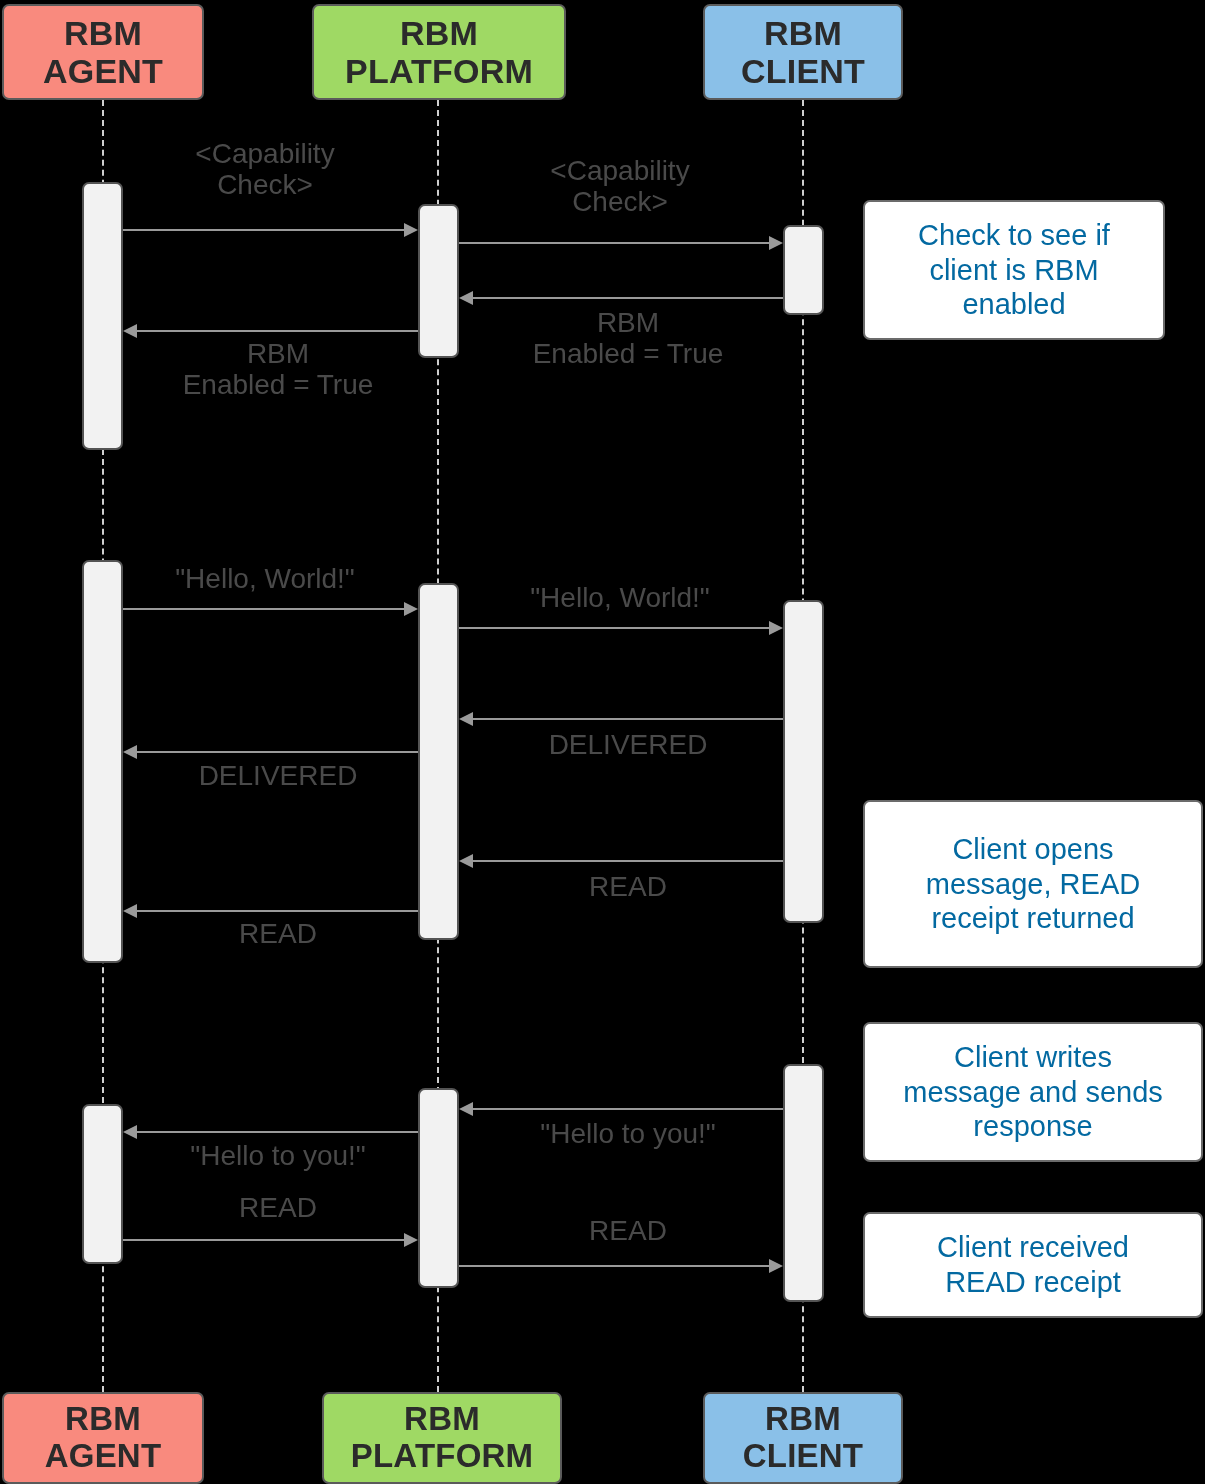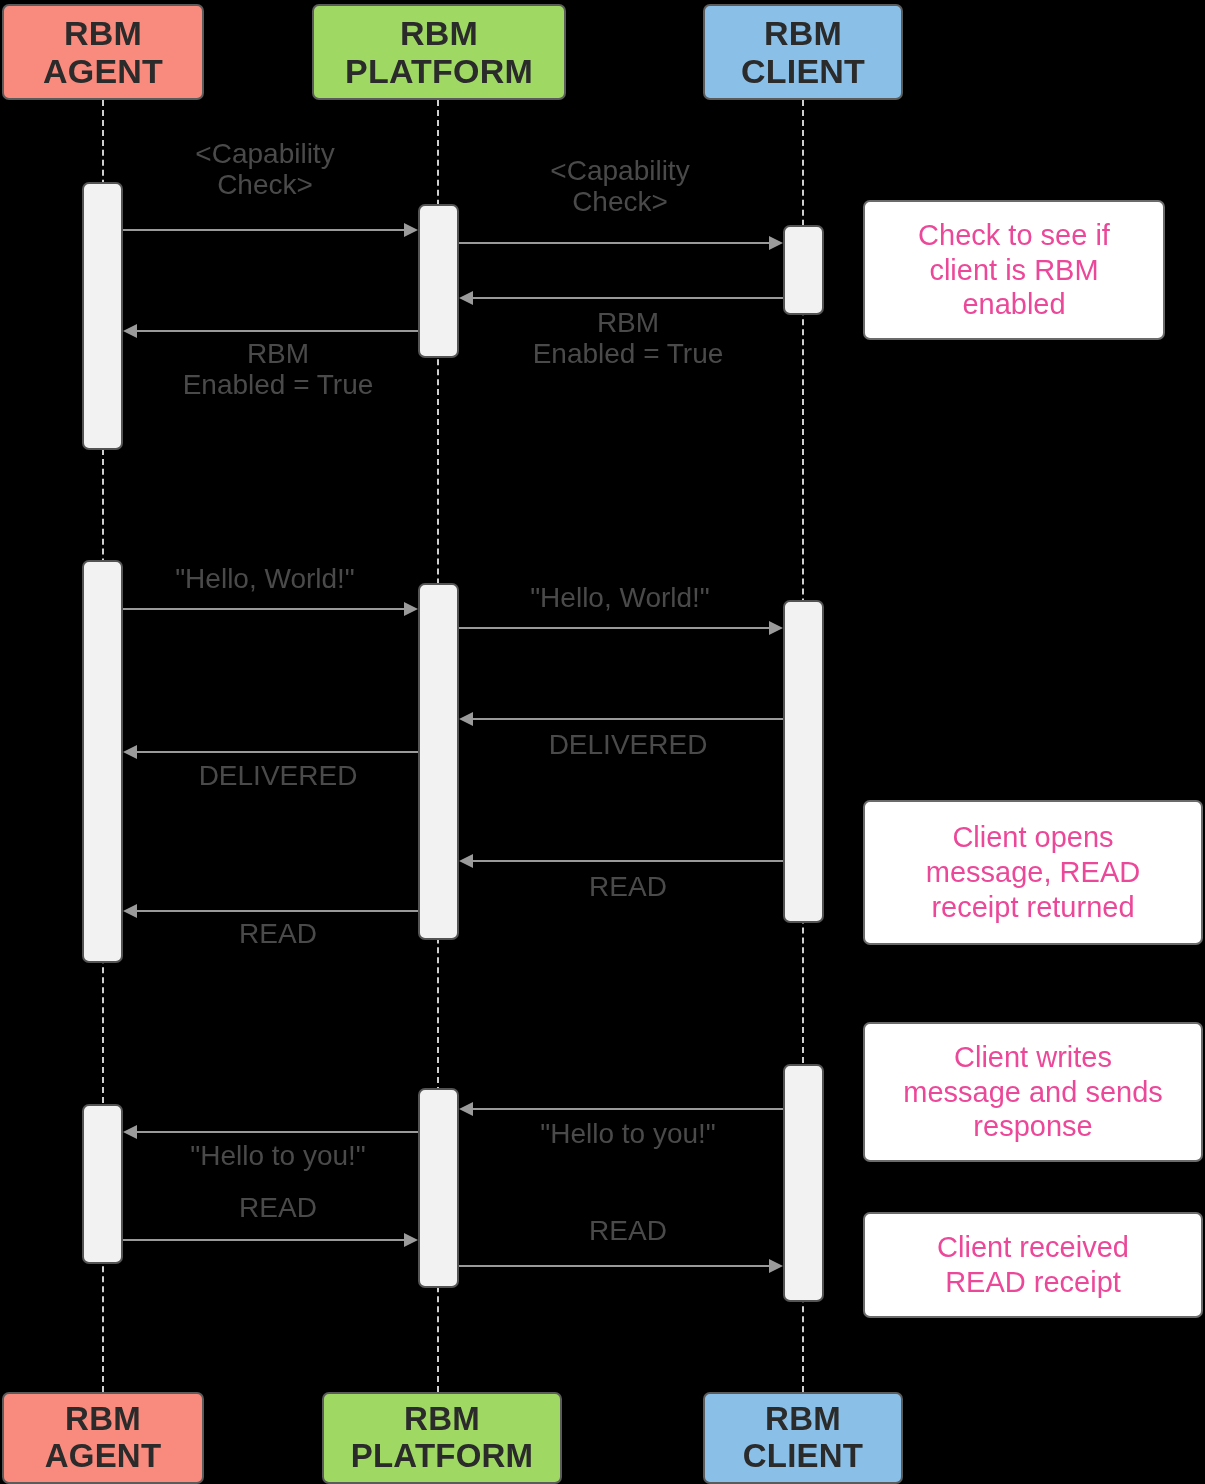--- a/index.html
+++ b/index.html
@@ -44,21 +44,21 @@
   .mlabel{
     position:absolute;color:#4a4a4a;font-size:28px;line-height:1.12;
     text-align:center;white-space:pre-line;
   }
 
   
   .note{
     position:absolute;box-sizing:border-box;background:#ffffff;
     border:2px solid #6b6b6b;border-radius:7px;
     display:flex;align-items:center;justify-content:center;
-    color:#ec4899;font-size:29px;line-height:1.2;text-align:center;
+    color:#0369a1;font-size:29px;line-height:1.2;text-align:center;
     padding:4px 10px;white-space:pre-line;
   }
 </style>
 </head>
 <body>
 
 <div id="stage">
 
   <div class="lifeline" style="left:102px;top:100px;height:1292px;"></div>
   <div class="lifeline" style="left:437px;top:100px;height:1292px;"></div>
@@ -127,21 +127,21 @@
 
   <div class="msg" style="left:473px;top:860px;width:310px;"></div>
   <div class="arrowhead left" style="left:459px;top:854px;"></div>
   <div class="mlabel" style="left:478px;top:871px;width:300px;">READ</div>
 
   <div class="msg" style="left:137px;top:910px;width:281px;"></div>
   <div class="arrowhead left" style="left:123px;top:904px;"></div>
   <div class="mlabel" style="left:138px;top:918px;width:280px;">READ</div>
 
 
-  <div class="note" style="left:863px;top:800px;width:340px;height:145px;">Client opens
+  <div class="note" style="left:863px;top:800px;width:340px;height:168px;">Client opens
 message, READ
 receipt returned</div>
 
   <div class="act" style="left:82px;top:1104px;width:41px;height:160px;"></div>
   <div class="act" style="left:418px;top:1088px;width:41px;height:200px;"></div>
   <div class="act" style="left:783px;top:1064px;width:41px;height:238px;"></div>
 
   <div class="msg" style="left:473px;top:1108px;width:310px;"></div>
   <div class="arrowhead left" style="left:459px;top:1102px;"></div>
   <div class="mlabel" style="left:478px;top:1118px;width:300px;">"Hello to you!"</div>

